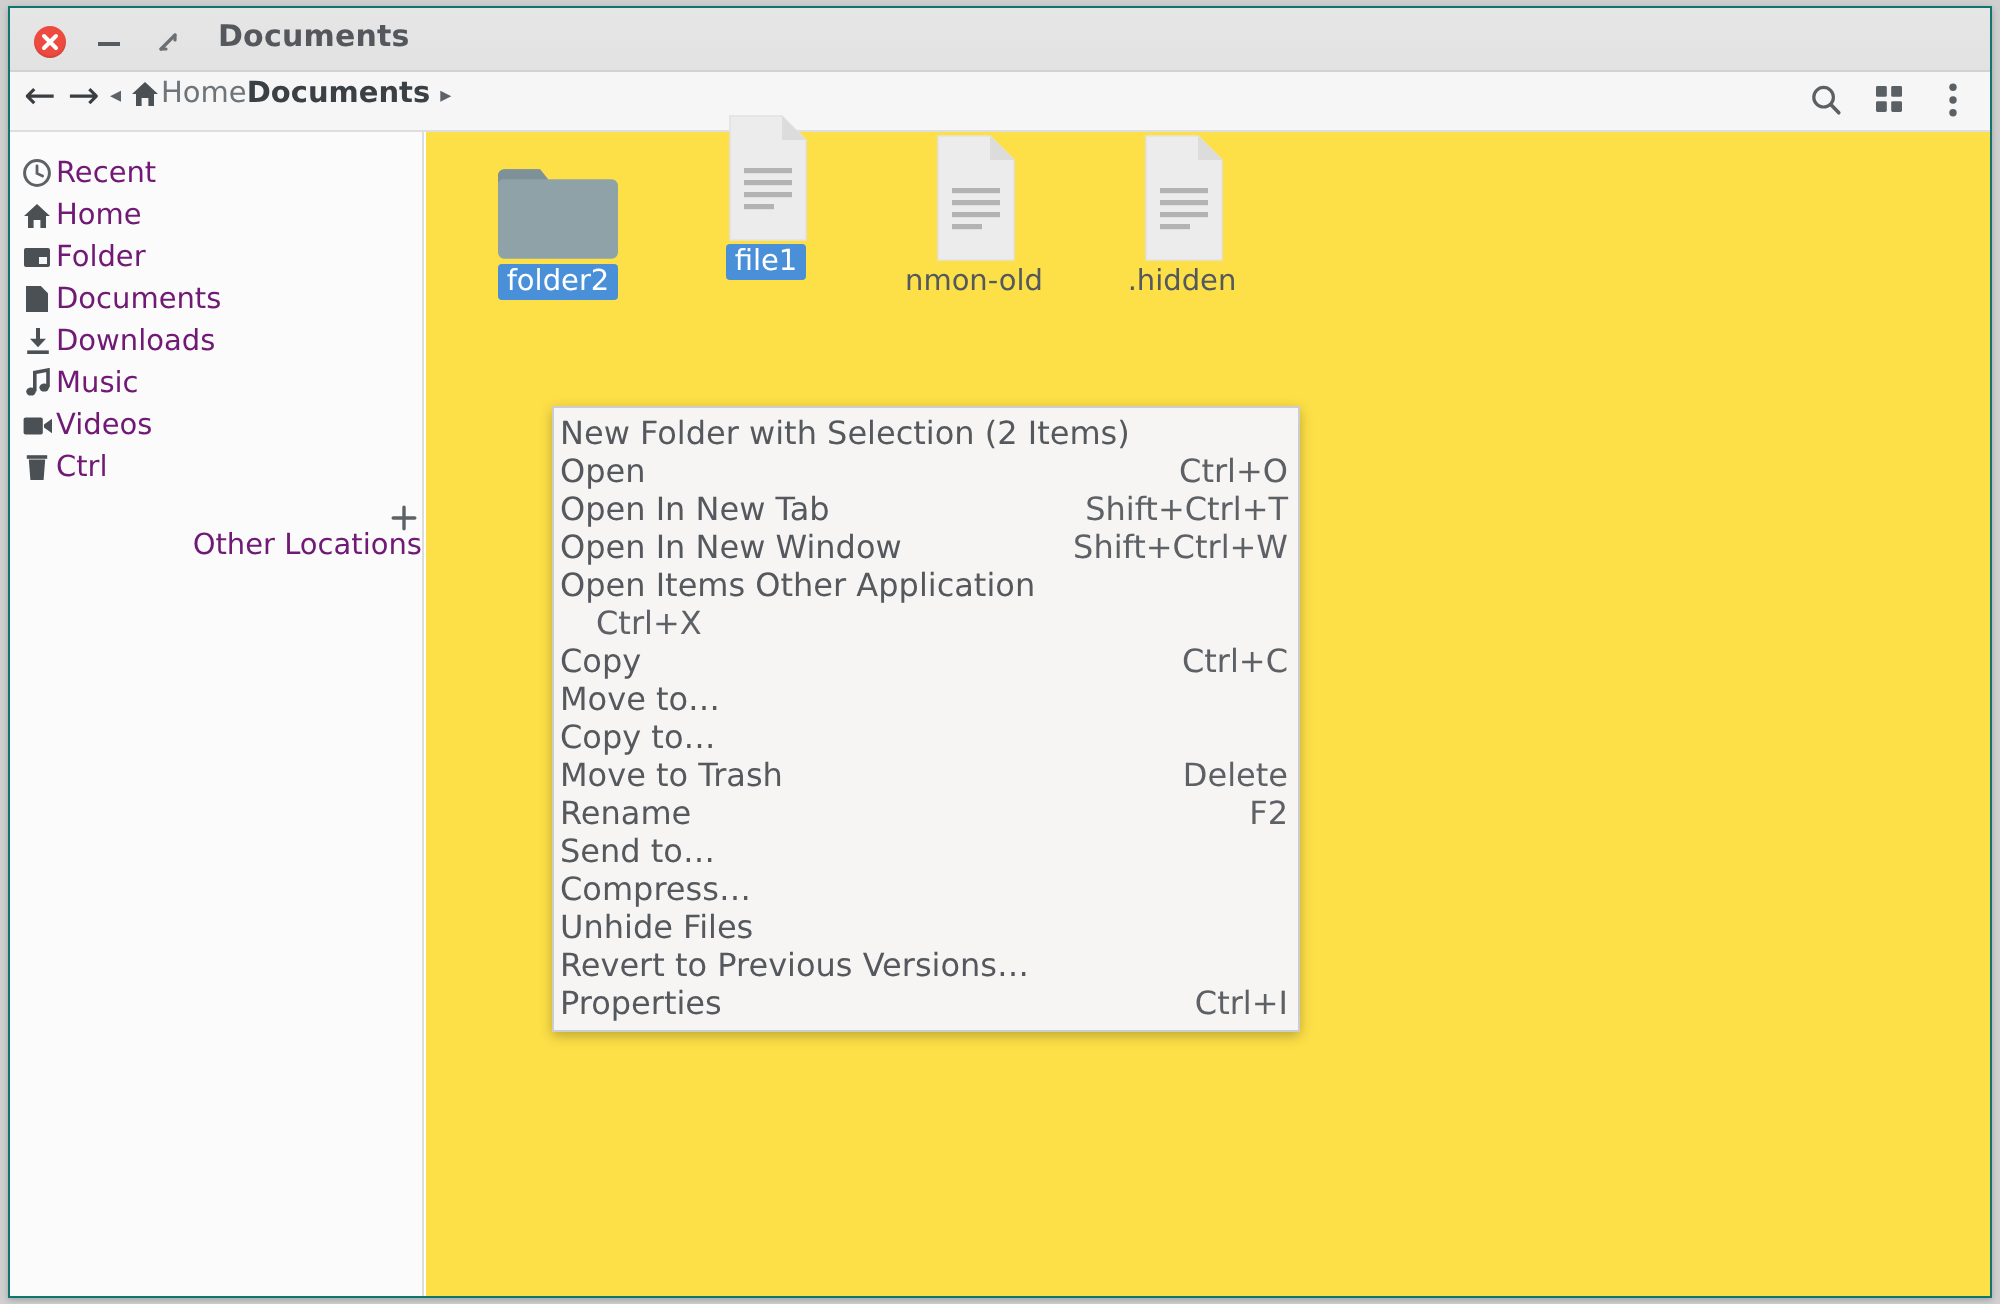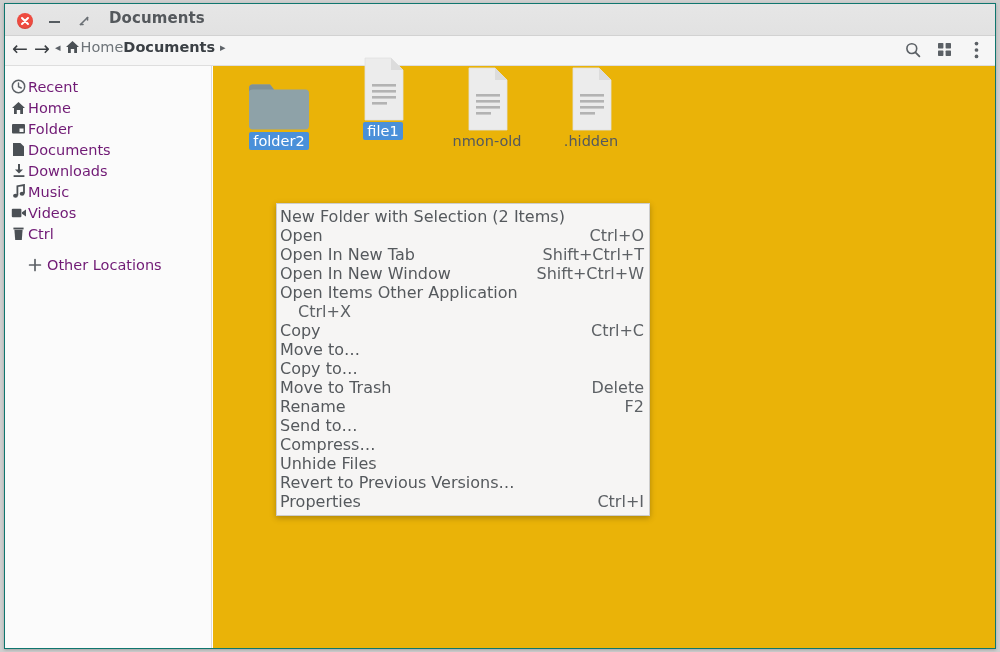--- a/index.html
+++ b/index.html
@@ -114,21 +114,21 @@
     display: flex; align-items: center; justify-content: center;
     margin-right: 1px;
     flex: none;
   }
   .side-item .si-label { line-height: 1; }
   .side-gap { height: 10px; }
   
   .fileview {
     position: absolute; left: 208px; top: 0;
     right: 0; height: 584px;
-    background: #eab308;
+    background: #fde047;
   }
   .file-item {
     position: absolute;
     width: 100px;
     text-align: center;
   }
   .fi-icon {
     height: 56px;
     display: flex; align-items: flex-end; justify-content: center;
   }
@@ -316,21 +316,21 @@
             <svg width="13" height="15" viewBox="0 0 13 15">
               <rect x="1.4" y="1.6" width="10.2" height="1.8" fill="#4b5055"></rect>
               <path d="M2.4 3.8 L10.6 3.8 L9.8 14 L3.2 14 Z" fill="#4b5055"></path>
             </svg>
           </span>
           <span class="si-label">Ctrl</span>
         </div>
 
         <div class="side-gap"></div>
 
-        <div class="side-item" style="padding-left:21px;">
+        <div class="side-item" style="padding-left:7px;flex-direction:column;">
           <span class="si-icon">
             <svg width="14" height="14" viewBox="0 0 14 14">
               <path d="M7 1.6 L7 12.4 M1.6 7 L12.4 7" stroke="#5d6267" stroke-width="1.7" stroke-linecap="round"></path>
             </svg>
           </span>
           <span class="si-label" style="margin-left:3px;">Other Locations</span>
         </div>
       </div>
 
       <div class="fileview">

